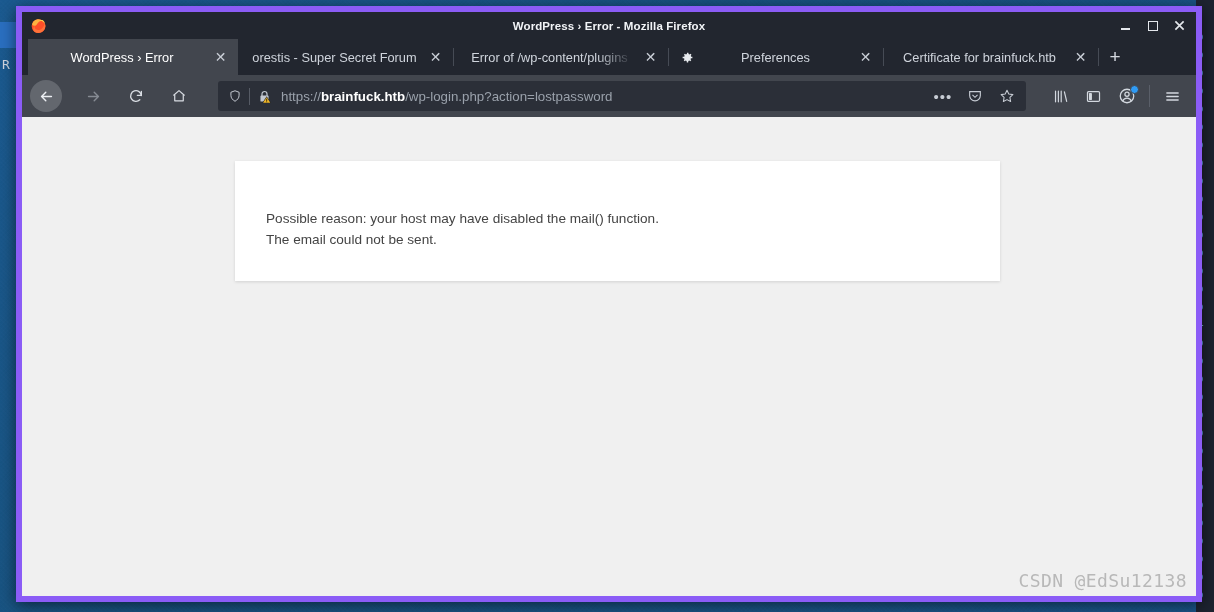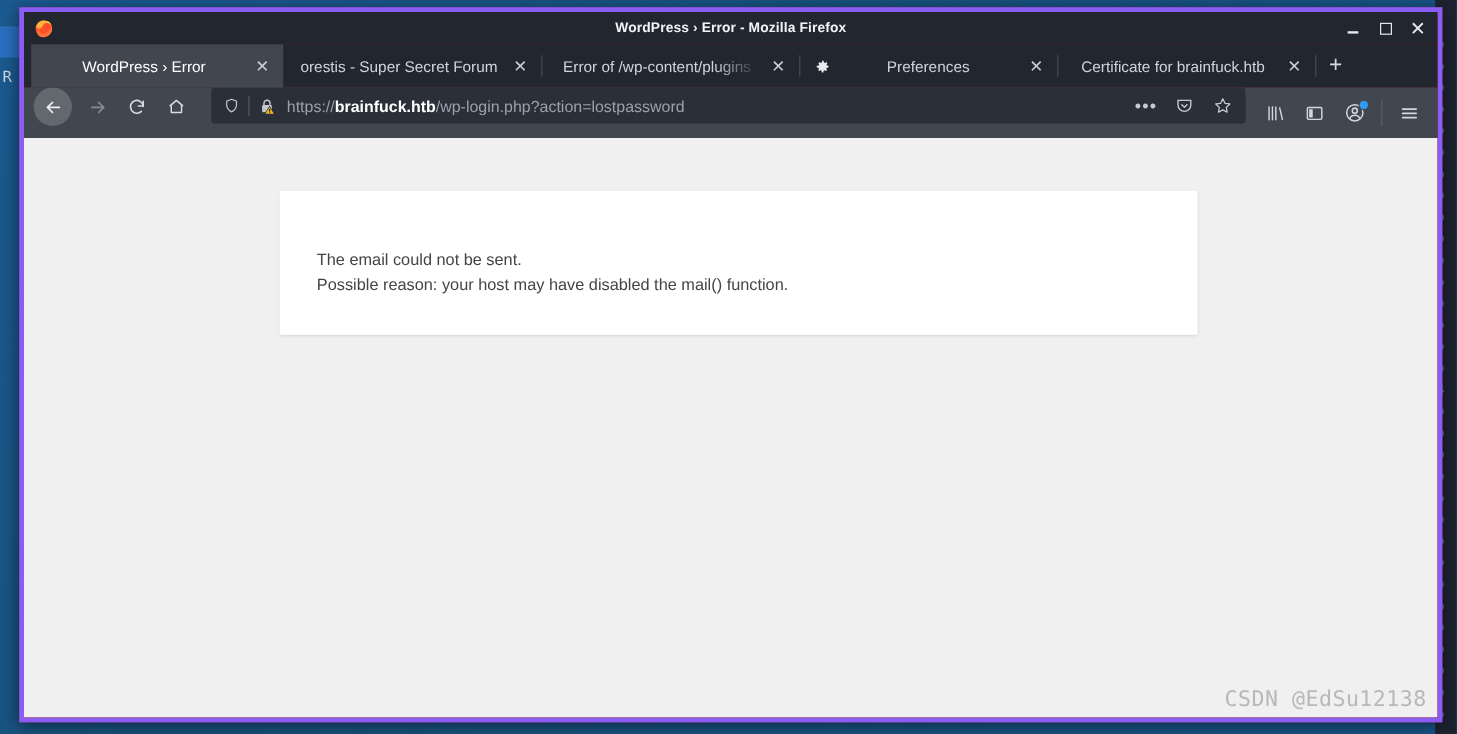--- a/index.html
+++ b/index.html
@@ -64,22 +64,22 @@
     padding-left: 1px;
     white-space: nowrap;
   }
   #bg-terminal .tline.alt { color: #6fc8c0; }
 
   
   #firefox-window {
     position: absolute;
     left: 16px; top: 6px;
     width: 1186px; height: 596px;
-    background: #7f1d1d;
-    border: 4px solid #8b5cf6;
+    background: #404040;
+    border: 6px solid #8b5cf6;
     box-shadow: 0 3px 14px rgba(0,0,0,.55);
     box-sizing: border-box;
     display: flex;
     flex-direction: column;
     overflow: hidden;
   }
 
   
   #titlebar {
     height: 27px;
@@ -224,22 +224,23 @@
     width: 1px;
     background: #464b55;
   }
 
   
   #navbar {
     height: 42px;
     min-height: 42px;
     background: #42464e;
     display: flex;
+    align-items: center;
     padding: 0 8px;
-    gap: 1px;
+    gap: 11px;
   }
   .navbtn {
     width: 32px; height: 32px;
     display: flex;
     align-items: center;
     justify-content: center;
     border-radius: 50%;
     color: #d9dde3;
     flex: 0 0 auto;
   }
@@ -531,19 +532,19 @@
       <div class="navbtn">
         <svg width="17" height="17" viewBox="0 0 24 24" stroke="#d3d8df" stroke-width="1.9" stroke-linecap="round">
           <path d="M4 7h16M4 12h16M4 17h16"></path>
         </svg>
       </div>
     </div>
   </div>
 
   <div id="content">
     <div id="error-card">
+      <p>Possible reason: your host may have disabled the mail() function.</p>
       <p>The email could not be sent.</p>
-      <p>Possible reason: your host may have disabled the mail() function.</p>
     </div>
     <div id="watermark">CSDN @EdSu12138</div>
   </div>
 
 </div>
 
 </body></html>

